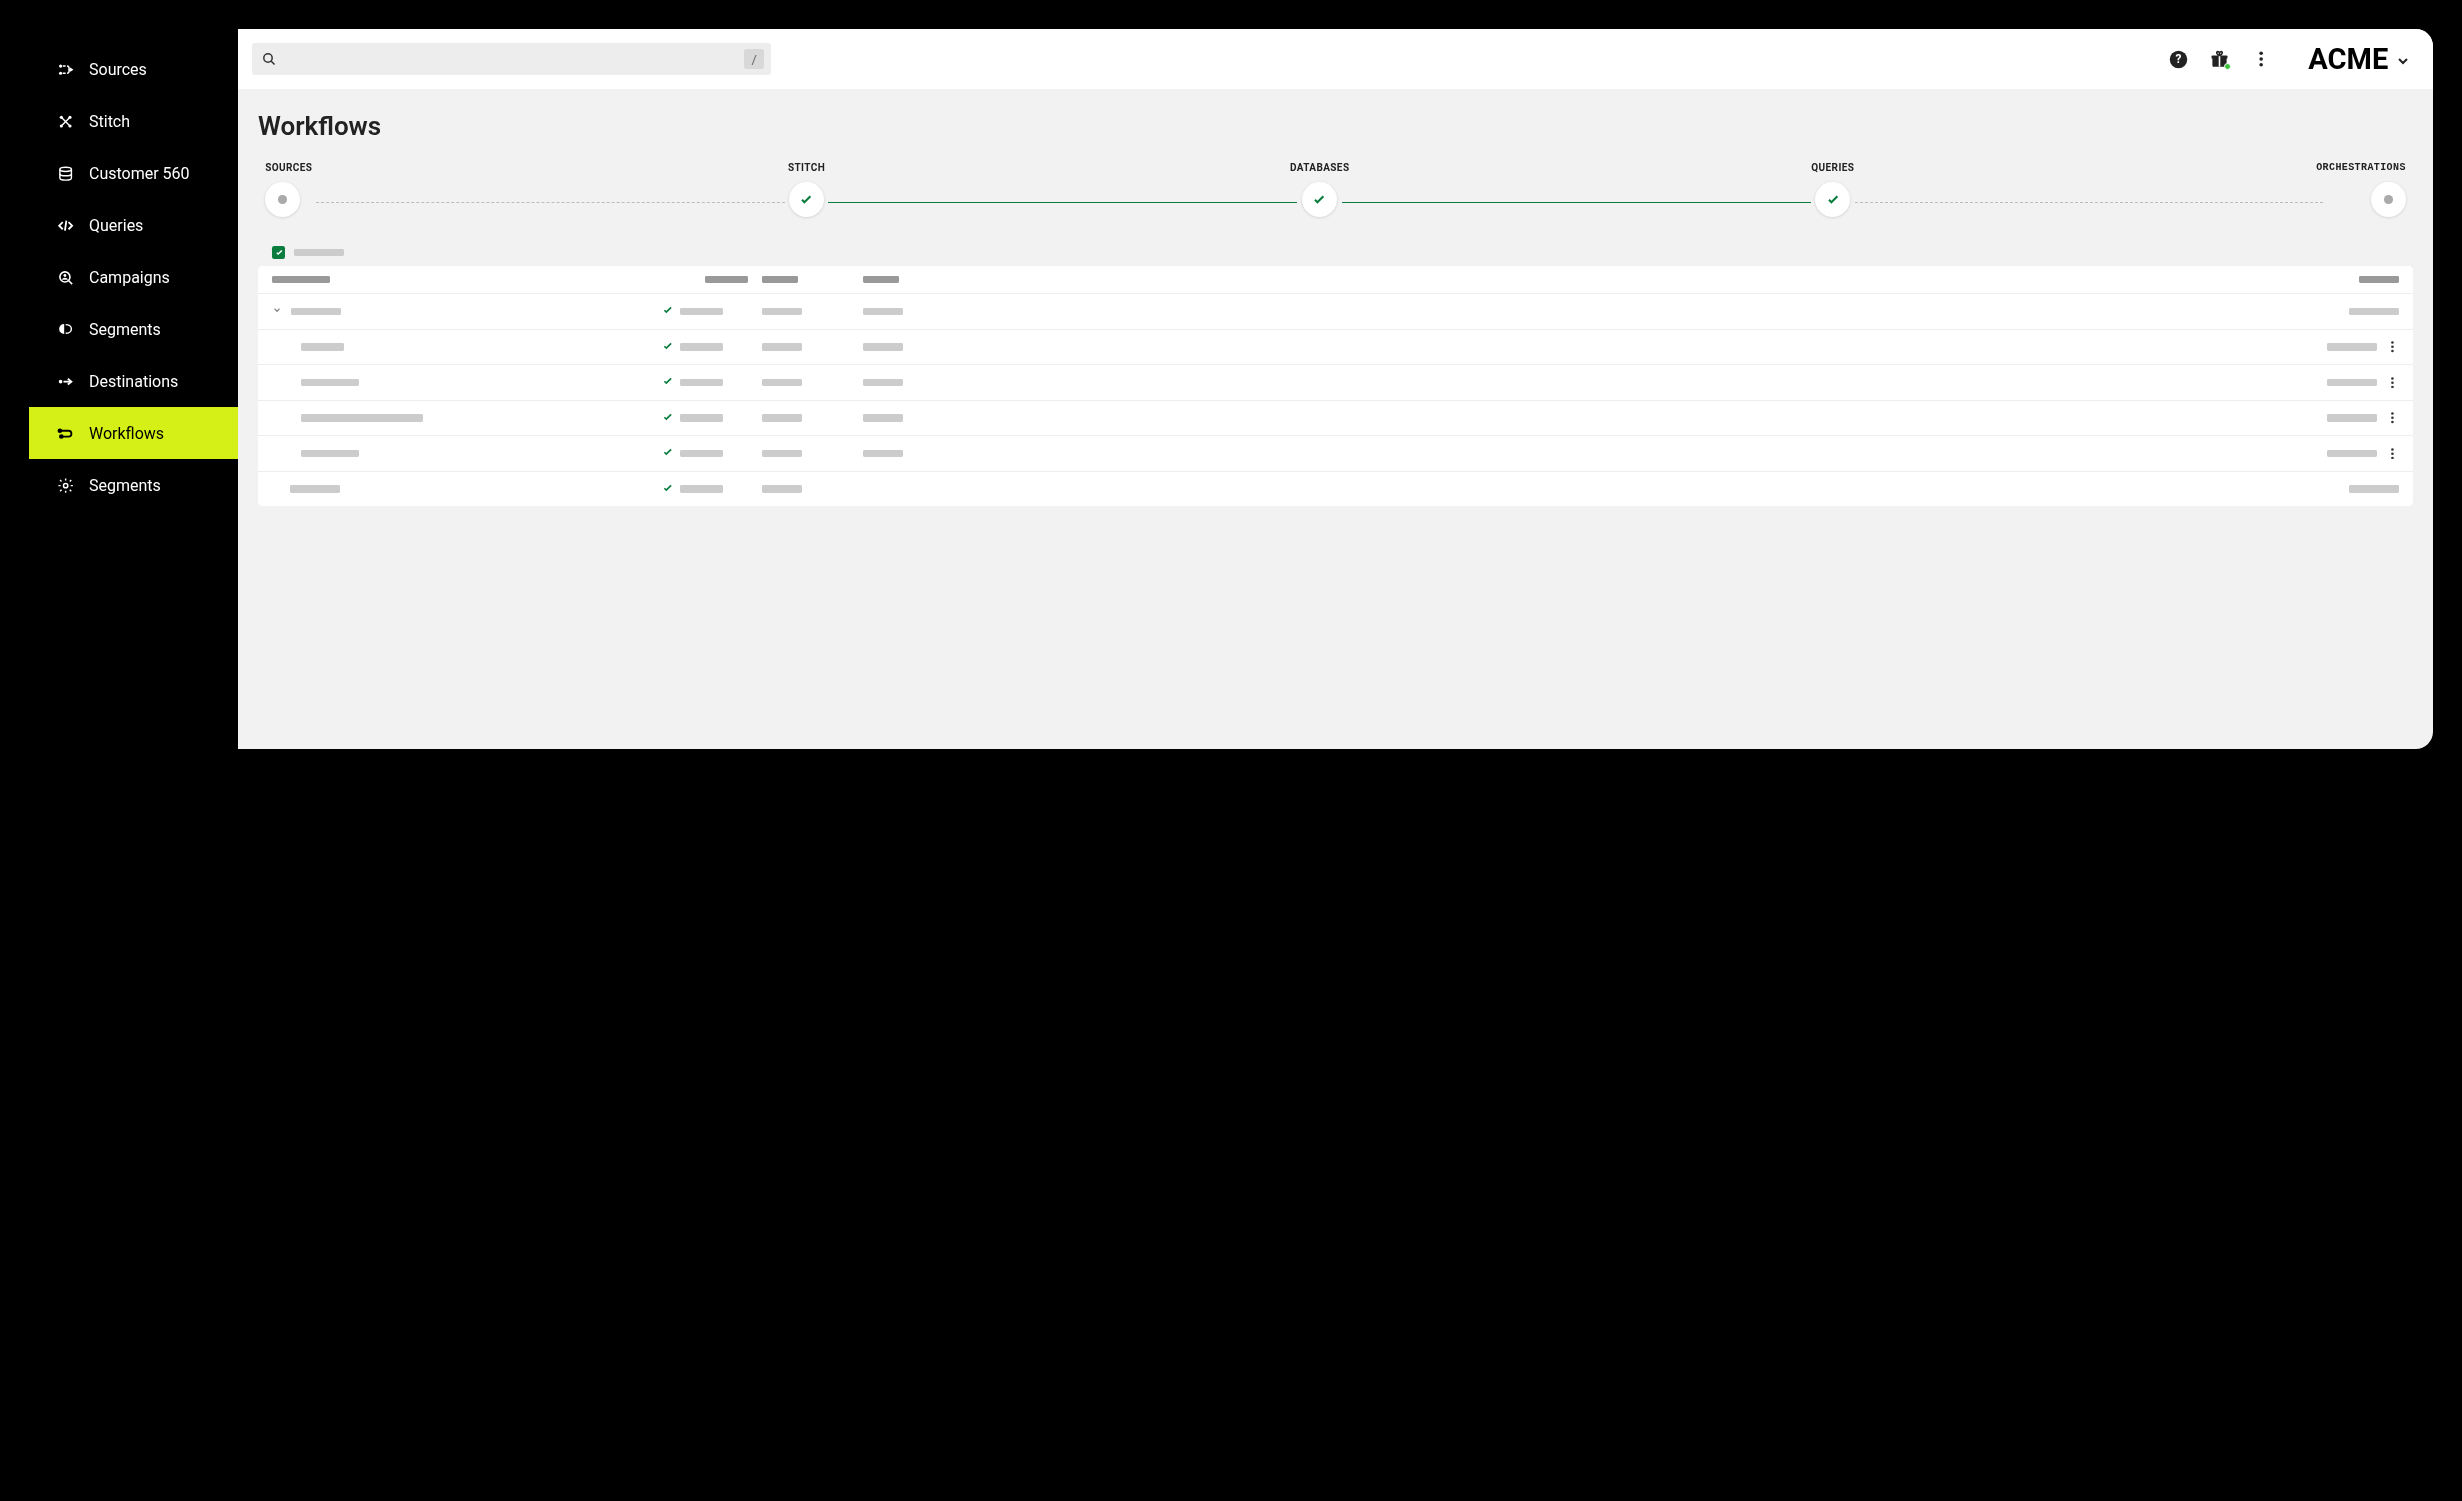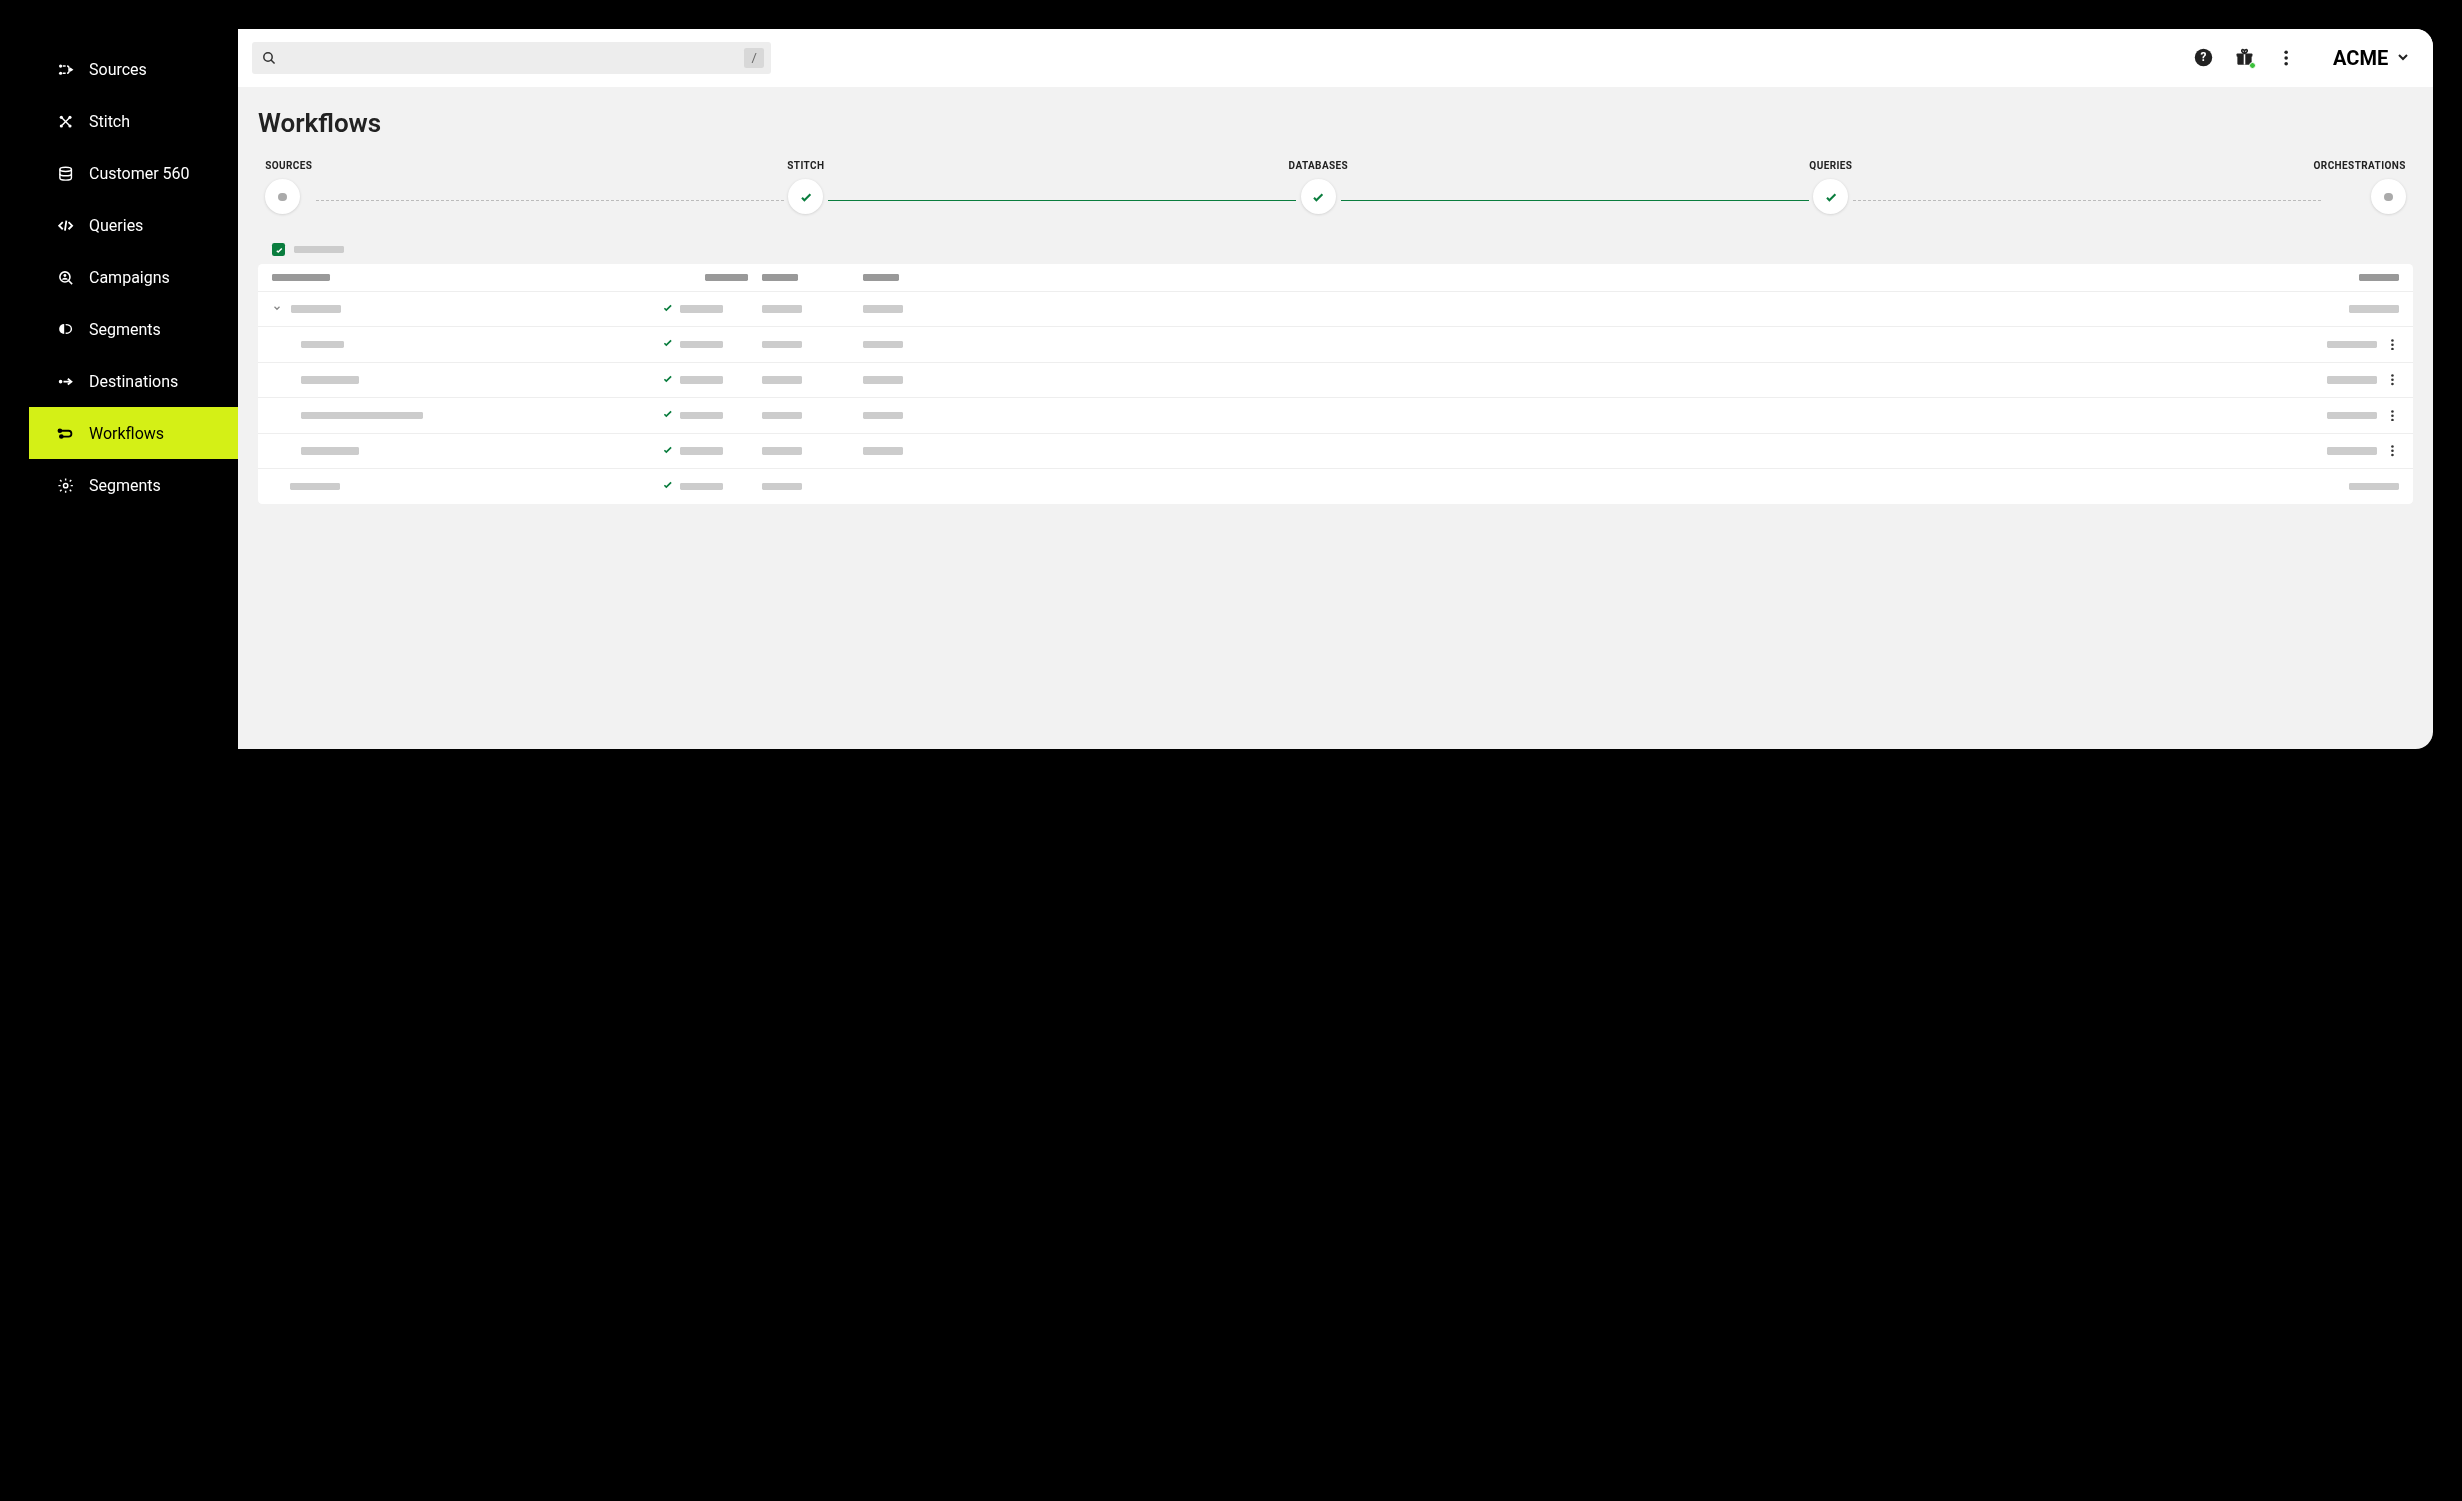--- a/index.html
+++ b/index.html
@@ -104,21 +104,21 @@
   .topbar-icons { display: flex; align-items: center; gap: 20px; }
   .topbar-icon {
     width: 21.6px; height: 21.6px;
     display:flex; align-items:center; justify-content:center;
     cursor:pointer;
   }
   .tenant {
     display: flex;
     align-items: center;
     gap: 7.2px;
-    font-size: 20px;
+    font-size: 29px;
     font-weight: 700;
     cursor: pointer;
     margin-left: 21.6px;
   }
   .content { padding: 21.6px 20px; }
   .page-title { font-size: 26px; font-weight: 600; color: #222; margin-bottom: 21.6px; }
   
   .pipeline {
     display: flex;
     align-items: center;
@@ -135,21 +135,21 @@
   }
   .step-label {
     font-size: 10px;
     font-weight: 700;
     letter-spacing: 0.4px;
     color: #222;
     margin-bottom: 8.6px;
     text-transform: uppercase;
   }
   .step:first-child { align-items: flex-start; }
-  .step:last-child { align-items: flex-end; }
+  .step:last-child { align-items: flex-end; font-family: Liberation Mono, monospace; }
   .step-circle {
     width: 35px;
     height: 35px;
     border-radius: 50%;
     background: #fff;
     box-shadow: 0 0.7px 2.9px rgba(0,0,0,0.15);
     display: flex;
     align-items: center;
     justify-content: center;
   }

